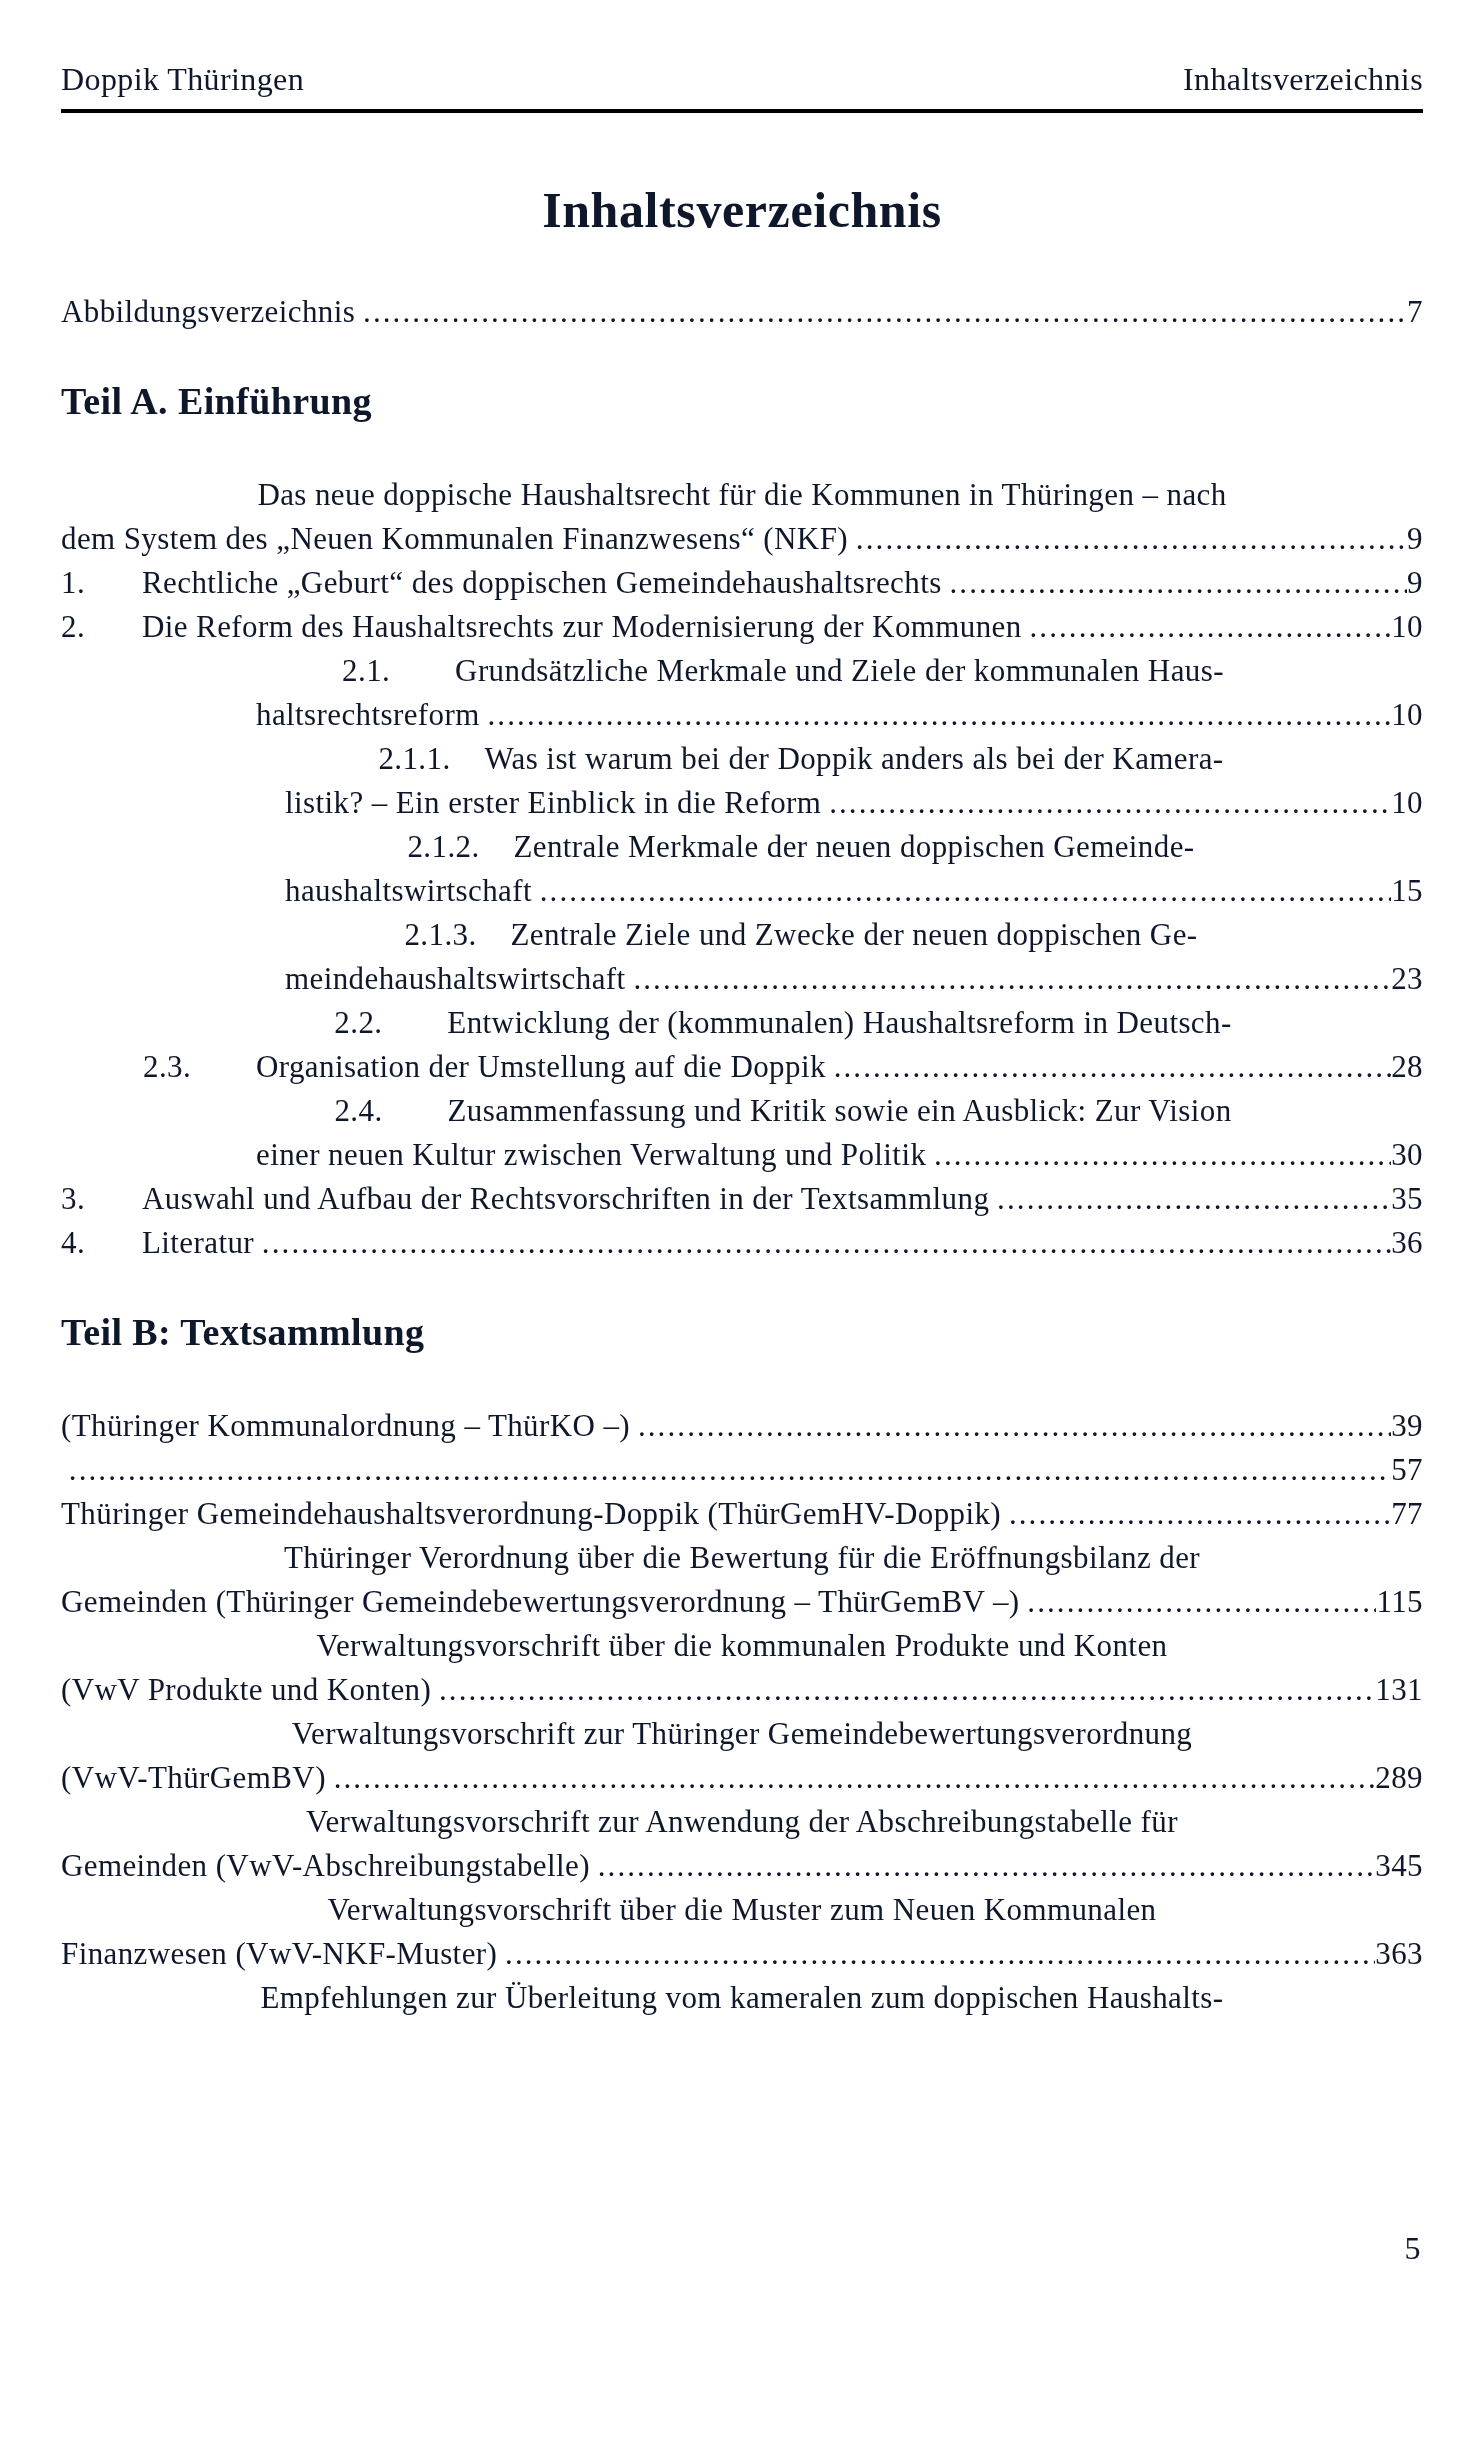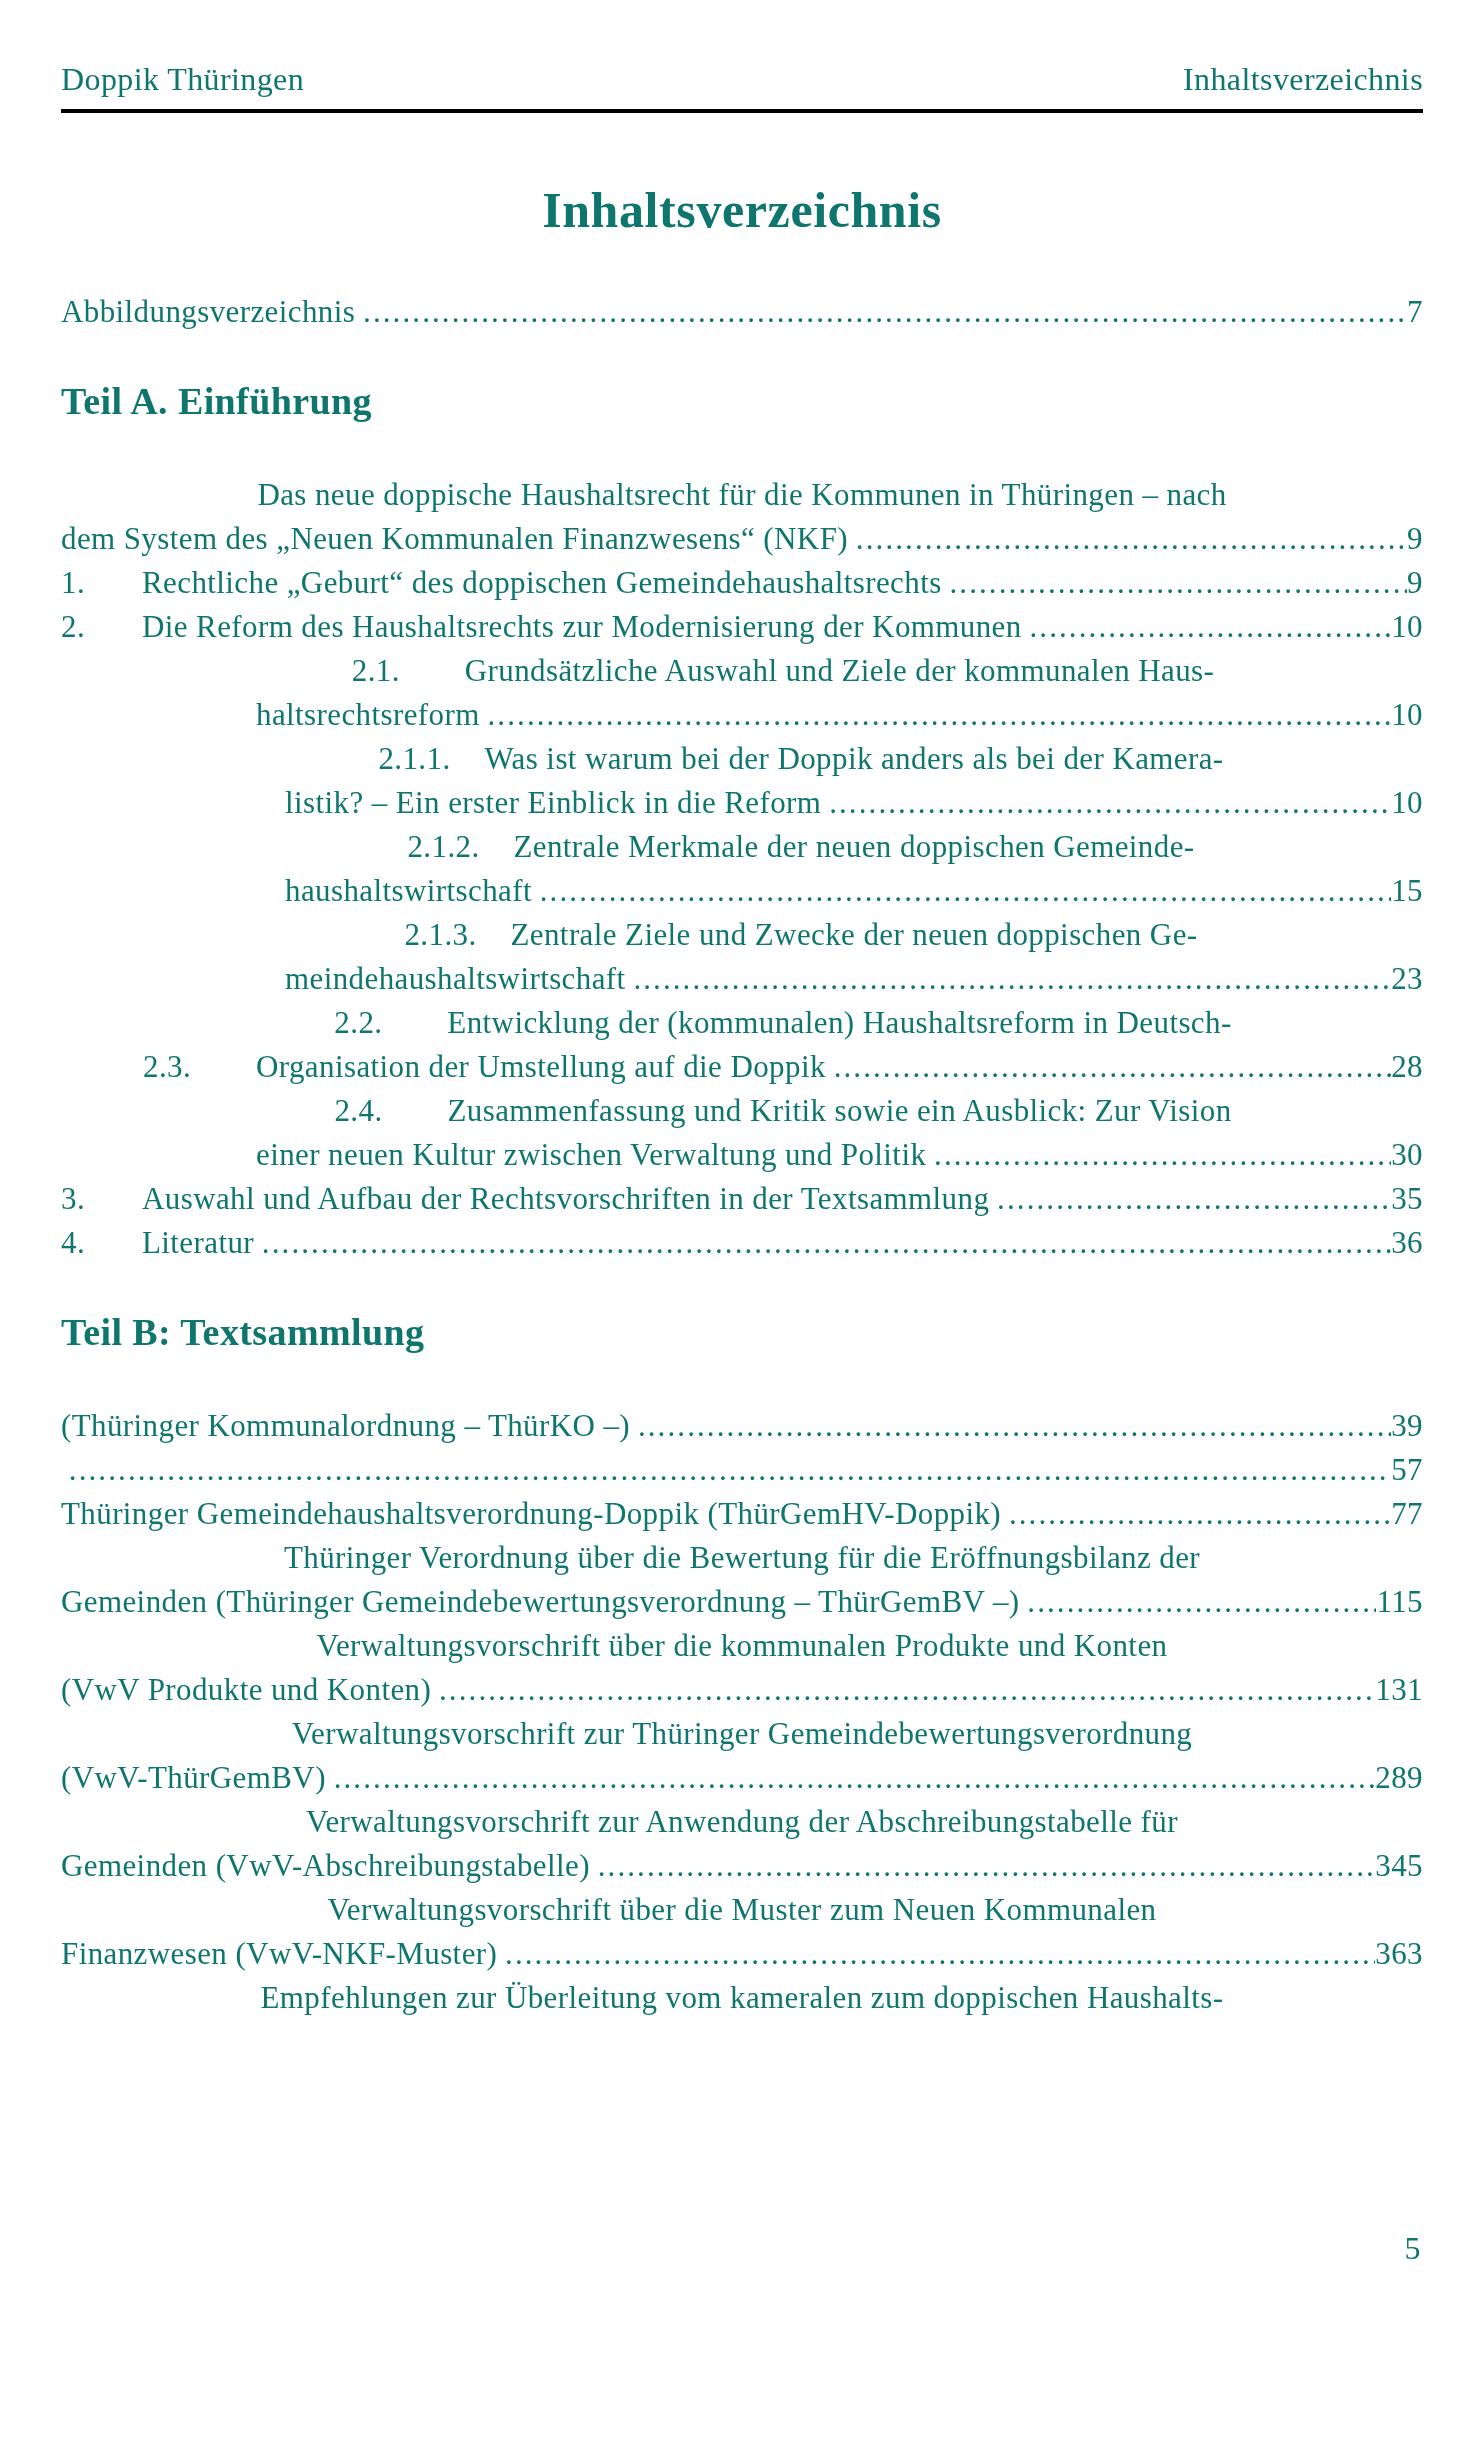--- a/index.html
+++ b/index.html
@@ -5,21 +5,21 @@
   html, body {
     margin: 0;
     padding: 0;
     background: #ffffff;
   }
   .page {
     position: relative;
     width: 1483px;
     height: 2462px;
     background: #ffffff;
-    color: #0f766e;
+    color: #0f172a;
     font-family: "Liberation Serif", "DejaVu Serif", serif;
     font-size: 31px;
     letter-spacing: 0.4px;
     box-sizing: border-box;
     padding: 60px 60px 0 61px;
     overflow: hidden;
   }
 
   
   .running-header {
@@ -132,21 +132,21 @@
         <span class="toc-page">9</span>
       </div>
       <div class="toc-row lvl1">
         <span class="toc-label">2.</span>
         <span class="toc-text">Die Reform des Haushaltsrechts zur Modernisierung der Kommunen</span>
         <span class="leader"></span>
         <span class="toc-page">10</span>
       </div>
       <div class="toc-row lvl2">
         <span class="toc-label">2.1.</span>
-        <span class="toc-text">Grundsätzliche Auswahl und Ziele der kommunalen Haus-</span>
+        <span class="toc-text">Grundsätzliche Merkmale und Ziele der kommunalen Haus-</span>
       </div>
       <div class="toc-row lvl2">
         <span class="toc-label"></span>
         <span class="toc-text">haltsrechtsreform</span>
         <span class="leader"></span>
         <span class="toc-page">10</span>
       </div>
       <div class="toc-row lvl3">
         <span class="toc-label">2.1.1.</span>
         <span class="toc-text">Was ist warum bei der Doppik anders als bei der Kamera-</span>

